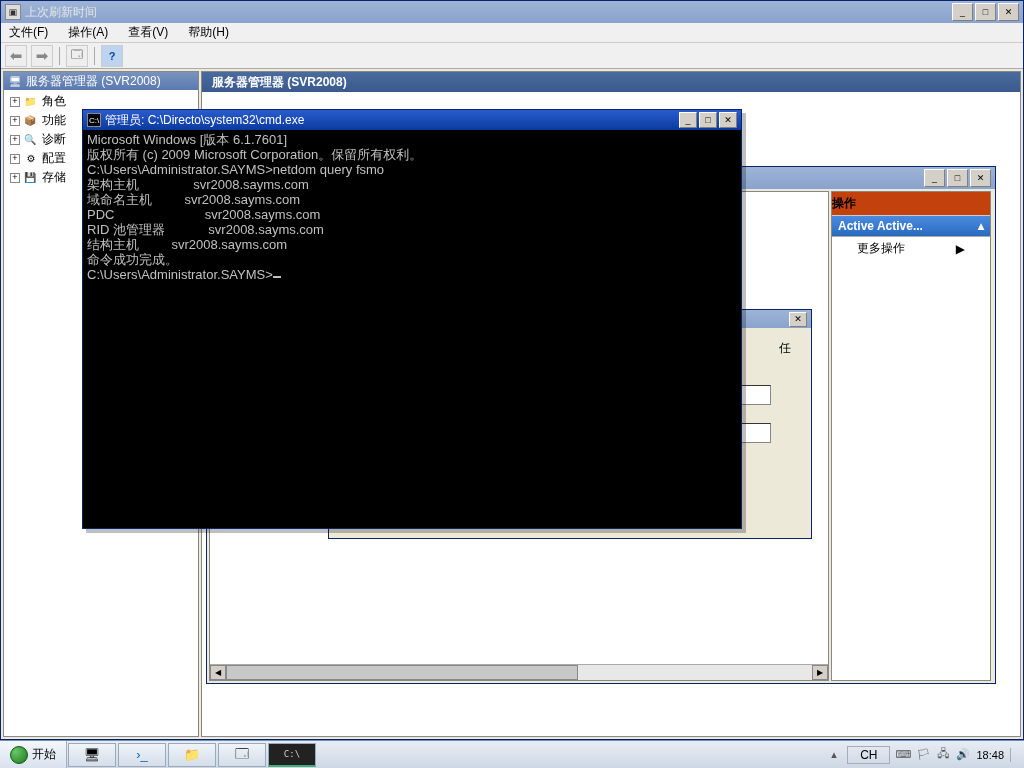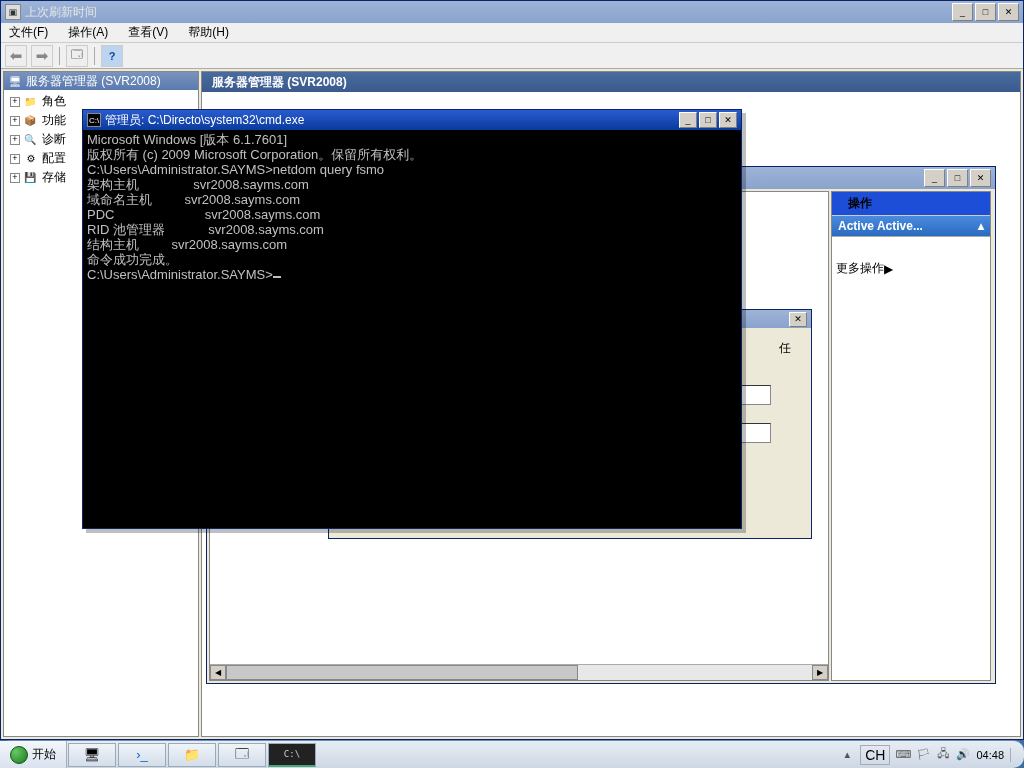--- a/index.html
+++ b/index.html
@@ -30,23 +30,23 @@
 
 .content-pane { flex: 1; margin: 2px 2px 2px 0; position: relative; background: #fff; border:1px solid #888; }
 .content-header { background: linear-gradient(#4a6b9e,#3a5a8e); color:#fff; padding: 3px 10px; height:20px; font-weight:bold; display:flex; align-items:center; }
 .content-body { position:absolute; top:20px; left:0; right:0; bottom:0; background:#fff; }
 
 
 .mmc-window { position:absolute; left:206px; top:166px; width:790px; height:518px; background:#ece9d8; border:1px solid #0a246a; }
 .mmc-body { display:flex; height:calc(100% - 22px); }
 .mmc-left { width:620px; border:1px solid #888; margin:2px; background:#fff; position:relative; }
 .mmc-right { width:160px; margin:2px 2px 2px 0; background:#fff; border:1px solid #888; }
-.actions-header { background:#1d4ed8; padding:3px 16px; font-weight:bold; border-bottom:1px solid #ccc; }
+.actions-header { background:#c2410c; padding:3px 0; font-weight:bold; border-bottom:1px solid #ccc; }
 .actions-selected { background:linear-gradient(#4a8be0,#2a6bc0); color:#fff; padding:3px 6px; display:flex; justify-content:space-between; align-items:center; border-bottom:1px solid #aaa; font-weight:bold; }
-.actions-item { padding:3px 4px; cursor:pointer; display:flex; justify-content:flex-start; align-items:center;margin-top:20px; }
+.actions-item { padding:3px 25px; cursor:pointer; display:flex; justify-content:space-between; align-items:center; }
 .mmc-scroll { position:absolute; bottom:0; left:0; right:0; height:16px; background:#e8e8e8; border-top:1px solid #aaa; display:flex; }
 .scroll-btn { width:16px; height:15px; background:#d4d0c8; border:1px solid #888; display:flex; align-items:center; justify-content:center; font-size:8px; cursor:pointer; }
 .scroll-track { flex:1; background:#e8e8e8; position:relative; }
 .scroll-thumb { position:absolute; left:0; width:60%; height:100%; background:#c8c8c8; border:1px solid #888; }
 .mmc-status { position:absolute; bottom:0; left:208px; height:20px; background:#ece9d8; display:flex; align-items:center; padding:0 6px; gap:6px; font-size:11px; border-top:1px solid #aaa; width:788px; }
 .refresh-icon { color:#1a8c1a; font-size:13px; }
 .refresh-link { color:#0050d0; text-decoration:underline; cursor:pointer; }
 
 
 .dialog { position:absolute; left:328px; top:309px; width:484px; height:230px; background:#ece9d8; border:1px solid #0a246a; }
@@ -57,29 +57,29 @@
 
 
 .cmd-window { position:absolute; left:82px; top:109px; width:660px; height:420px; background:#000; border:1px solid #0a246a; box-shadow: 4px 4px 0 rgba(0,0,0,0.25); }
 .cmd-title { height:20px; background:linear-gradient(#2a5cce,#0a3a9e); color:#fff; display:flex; align-items:center; padding:0 4px; font-size:12px; }
 .cmd-title-icon { width:14px; height:14px; background:#000; border:1px solid #888; margin-right:4px; font-size:8px; display:flex; align-items:center; justify-content:center; }
 .cmd-controls { margin-left:auto; display:flex; gap:2px; }
 .cmd-body { padding:2px 4px; font-family: "NSimSun","SimSun","Consolas",monospace; font-size:13px; color:#c0c0c0; white-space:pre; line-height:15px; letter-spacing:0; }
 .cursor { display:inline-block; width:8px; height:2px; background:#c0c0c0; vertical-align:baseline; margin-bottom:1px; }
 
 
-.taskbar { position:absolute; left:0; bottom:0; width:1024px; height:28px; background:linear-gradient(#e8edf3,#cdd7e5); border-top:1px solid #6a8bbd; display:flex; align-items:center;border-radius:11px; }
+.taskbar { position:absolute; left:0; bottom:0; width:1024px; height:28px; background:linear-gradient(#e8edf3,#cdd7e5); border-top:1px solid #6a8bbd; display:flex; align-items:center; }
 .start-btn { height:28px; padding:0 10px; display:flex; align-items:center; gap:4px; background:linear-gradient(#f4f7fb,#d8e1ee); border-right:1px solid #aab; cursor:pointer; }
 .start-orb { width:18px; height:18px; border-radius:50%; background:radial-gradient(circle at 30% 30%, #6ac76a, #1a7a1a); border:1px solid #0a5a0a; }
 .task-items { display:flex; height:100%; align-items:center; }
 .task-item { width:48px; height:24px; margin:0 1px; background:linear-gradient(#f0f4f9,#d4dde9); border:1px solid #9ab; display:flex; align-items:center; justify-content:center; font-size:13px; cursor:pointer; }
 .task-item.active { background:linear-gradient(#d4dde9,#b8c6d9); border-bottom:2px solid #4a7; }
 .tray { margin-left:auto; display:flex; align-items:center; height:100%; padding:0 4px; gap:6px; }
 .tray-icon { width:14px; height:14px; font-size:11px; display:flex; align-items:center; justify-content:center; color:#555; cursor:pointer; }
-.lang { padding:1px 4px; border:1px solid #aab; font-size:14px; cursor:pointer; }
+.lang { padding:1px 12px; border:1px solid #aab; font-size:12px; cursor:pointer; }
 .clock { font-size:11px; text-align:center; line-height:12px; }
 </style>
 </head>
 <body>
 
 <div class="main-window">
   <div class="title-bar title-bar-inactive">
     <span class="title-icon">▣</span>
     <span>上次刷新时间</span>
     <div class="win-controls">
@@ -223,16 +223,16 @@
     <div class="task-item">🗔</div>
     <div class="task-item active" style="font-family:monospace;font-size:9px;background:#222;color:#ccc">C:\</div>
   </div>
   <div class="tray">
     <span class="tray-icon">▴</span>
     <span class="lang">CH</span>
     <span class="tray-icon">⌨</span>
     <span class="tray-icon">🏳</span>
     <span class="tray-icon">🖧</span>
     <span class="tray-icon">🔊</span>
-    <span class="clock">04:48</span>
+    <span class="clock">18:48</span>
     <span class="tray-icon" style="border-left:1px solid #aab;width:10px">&nbsp;</span>
   </div>
 </div>
 
 </body></html>

